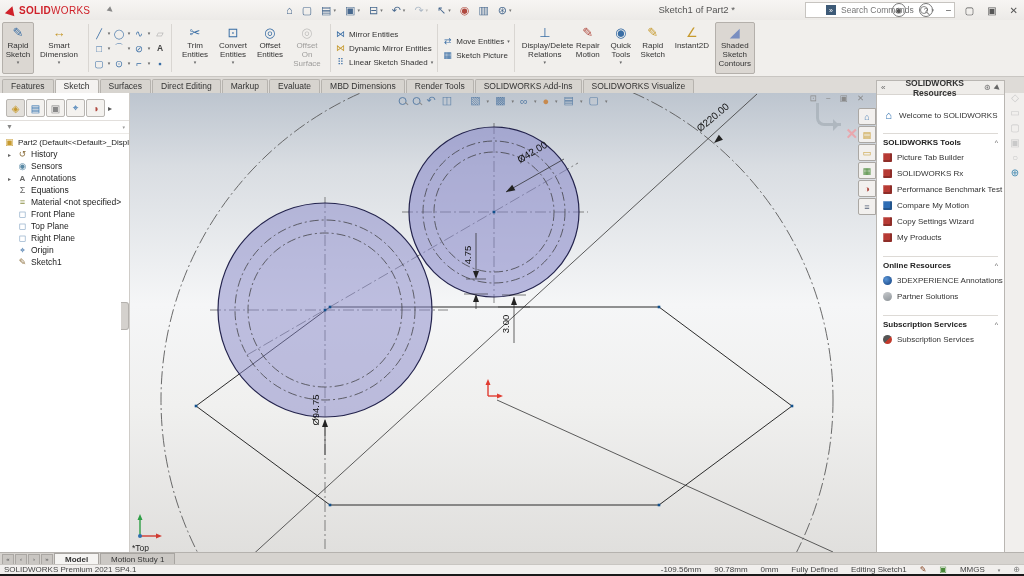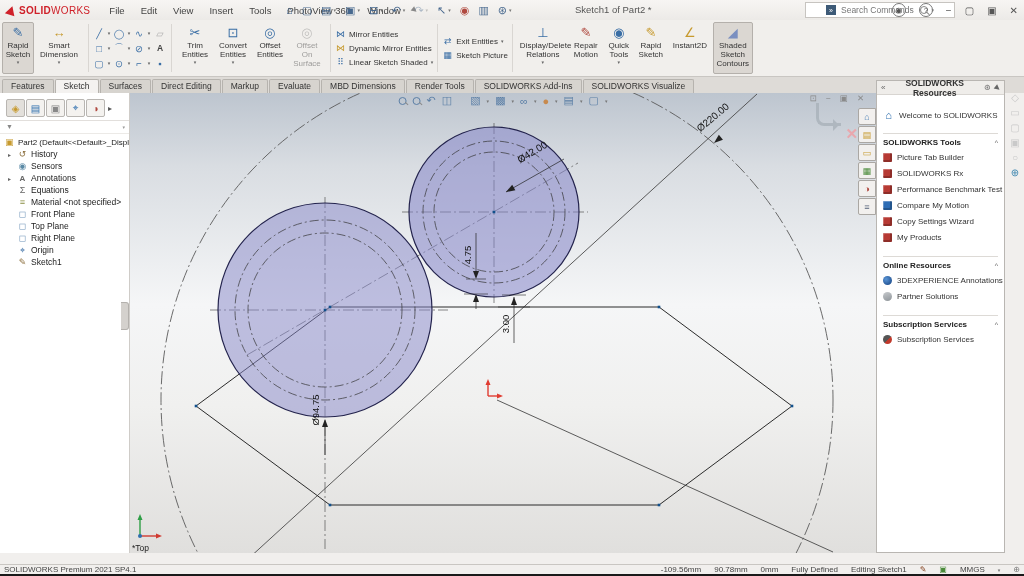--- a/index.html
+++ b/index.html
@@ -11,21 +11,21 @@
   .logo{display:flex;align-items:center;gap:3px;padding:0 8px 0 6px;}
   .logo-mark{width:0;height:0;border-left:5px solid transparent;border-right:5px solid transparent;border-bottom:9px solid #cf2029;transform:rotate(18deg);}
   .logo-text{font-size:10px;color:#cf2029;letter-spacing:.3px;}
   .logo-text b{font-weight:bold;} .logo-text span{font-weight:normal;}
   .menus{display:flex;gap:14px;margin-left:10px;color:#444;}
   .menus .mi{padding:2px 1px;cursor:default;}
   .pin-glyph{display:inline-block;transform:rotate(40deg);font-size:7px;color:#888;margin-left:10px;}
   .qat{position:absolute;left:286px;top:0;height:20px;display:flex;align-items:center;gap:9px;color:#47688e;font-size:11px;}
   .qat .qi{display:flex;align-items:center;gap:2px;}
   .qat .c{font-size:5px;color:#777;}
-  .doc-title{position:absolute;left:575px;width:160px;top:4px;text-align:left;color:#555;font-size:9.5px;}
+  .doc-title{position:absolute;left:575px;width:160px;top:4px;text-align:right;color:#555;font-size:9.5px;}
   .searchbox{position:absolute;left:805px;top:2px;width:108px;height:14px;background:#fff;border:1px solid #c7c4c0;
              display:flex;align-items:center;gap:3px;padding:0 20px;}
   .sw-chip{width:10px;height:10px;background:#3d5a77;color:#fff;font-size:7px;display:flex;align-items:center;justify-content:center;}
   .searchbox input{border:none;outline:none;flex:1;font-size:8.5px;color:#777;width:50px;background:transparent;font-family:"Liberation Sans",sans-serif;}
   .mag{width:6px;height:6px;border:1.2px solid #8a8a8a;border-radius:50%;position:relative;flex:none;}
   .mag::after{content:'';position:absolute;width:4px;height:1.2px;background:#8a8a8a;right:-3px;bottom:-1px;transform:rotate(45deg);}
   .tb-right{position:absolute;right:0;top:0;height:20px;display:flex;align-items:center;gap:13px;padding-right:6px;color:#555;font-size:10px;}
   .roundico{width:12px;height:12px;border:1px solid #777;border-radius:50%;display:flex;align-items:center;justify-content:center;font-size:8px;color:#555;}
   
   .ribbon{position:absolute;top:20px;left:0;right:0;height:57px;background:#f1efec;border-bottom:1px solid #c9c6c2;
@@ -111,29 +111,20 @@
 </head>
 <body>
 
 <div id="app">
 
   <div class="titlebar">
     <div class="logo">
       <span class="logo-mark"></span>
       <span class="logo-text"><b>SOLID</b><span>WORKS</span></span>
     </div>
-    <div class="menus">
-      <span class="mi">File</span>
-      <span class="mi">Edit</span>
-      <span class="mi">View</span>
-      <span class="mi">Insert</span>
-      <span class="mi">Tools</span>
-      <span class="mi">PhotoView 360</span>
-      <span class="mi">Window</span>
-    </div>
     <span class="pin-glyph">▶</span>
     <div class="qat">
       <span class="qi">
           <span>⌂</span>
         </span>
       <span class="qi">
           <span>▢</span>
         </span>
       <span class="qi">
           <span>▤</span>
@@ -254,21 +245,21 @@
       <div class="srow">
         <span class="si">⠿</span>
         <span>Linear Sketch Shaded</span>
         <span class="sc">▾</span>
       </div>
     </div>
     <div class="vsep"></div>
     <div class="scol">
       <div class="srow">
         <span class="si">⇄</span>
-        <span>Exit Entities</span>
+        <span>Move Entities</span>
         <span class="sc">▾</span>
       </div>
       <div class="srow">
         <span class="si">▦</span>
         <span>Sketch Picture</span>
       </div>
     </div>
     <div class="vsep"></div>
     <div class="lg">
       <span class="lgi" style="color:#3a6ea5">⊥</span>
@@ -570,20 +561,28 @@
 
   <div class="right-strip">
     <span>◇</span>
     <span>▭</span>
     <span>▢</span>
     <span>▣</span>
     <span>○</span>
     <span class="bluec">⊕</span>
   </div>
 
+  <div class="modelbar">
+    <span class="nav">«</span>
+    <span class="nav">‹</span>
+    <span class="nav">›</span>
+    <span class="nav">»</span>
+    <span class="mtab active">Model</span>
+    <span class="mtab">Motion Study 1</span>
+  </div>
 
   <div class="statusbar">
     <span>SOLIDWORKS Premium 2021 SP4.1</span>
     <div class="sb-right">
       <span>-109.56mm</span>
       <span>90.78mm</span>
       <span>0mm</span>
       <span>Fully Defined</span>
       <span>Editing Sketch1</span>
       <span class="sicon" style="color:#8a4a2a">✎</span>

